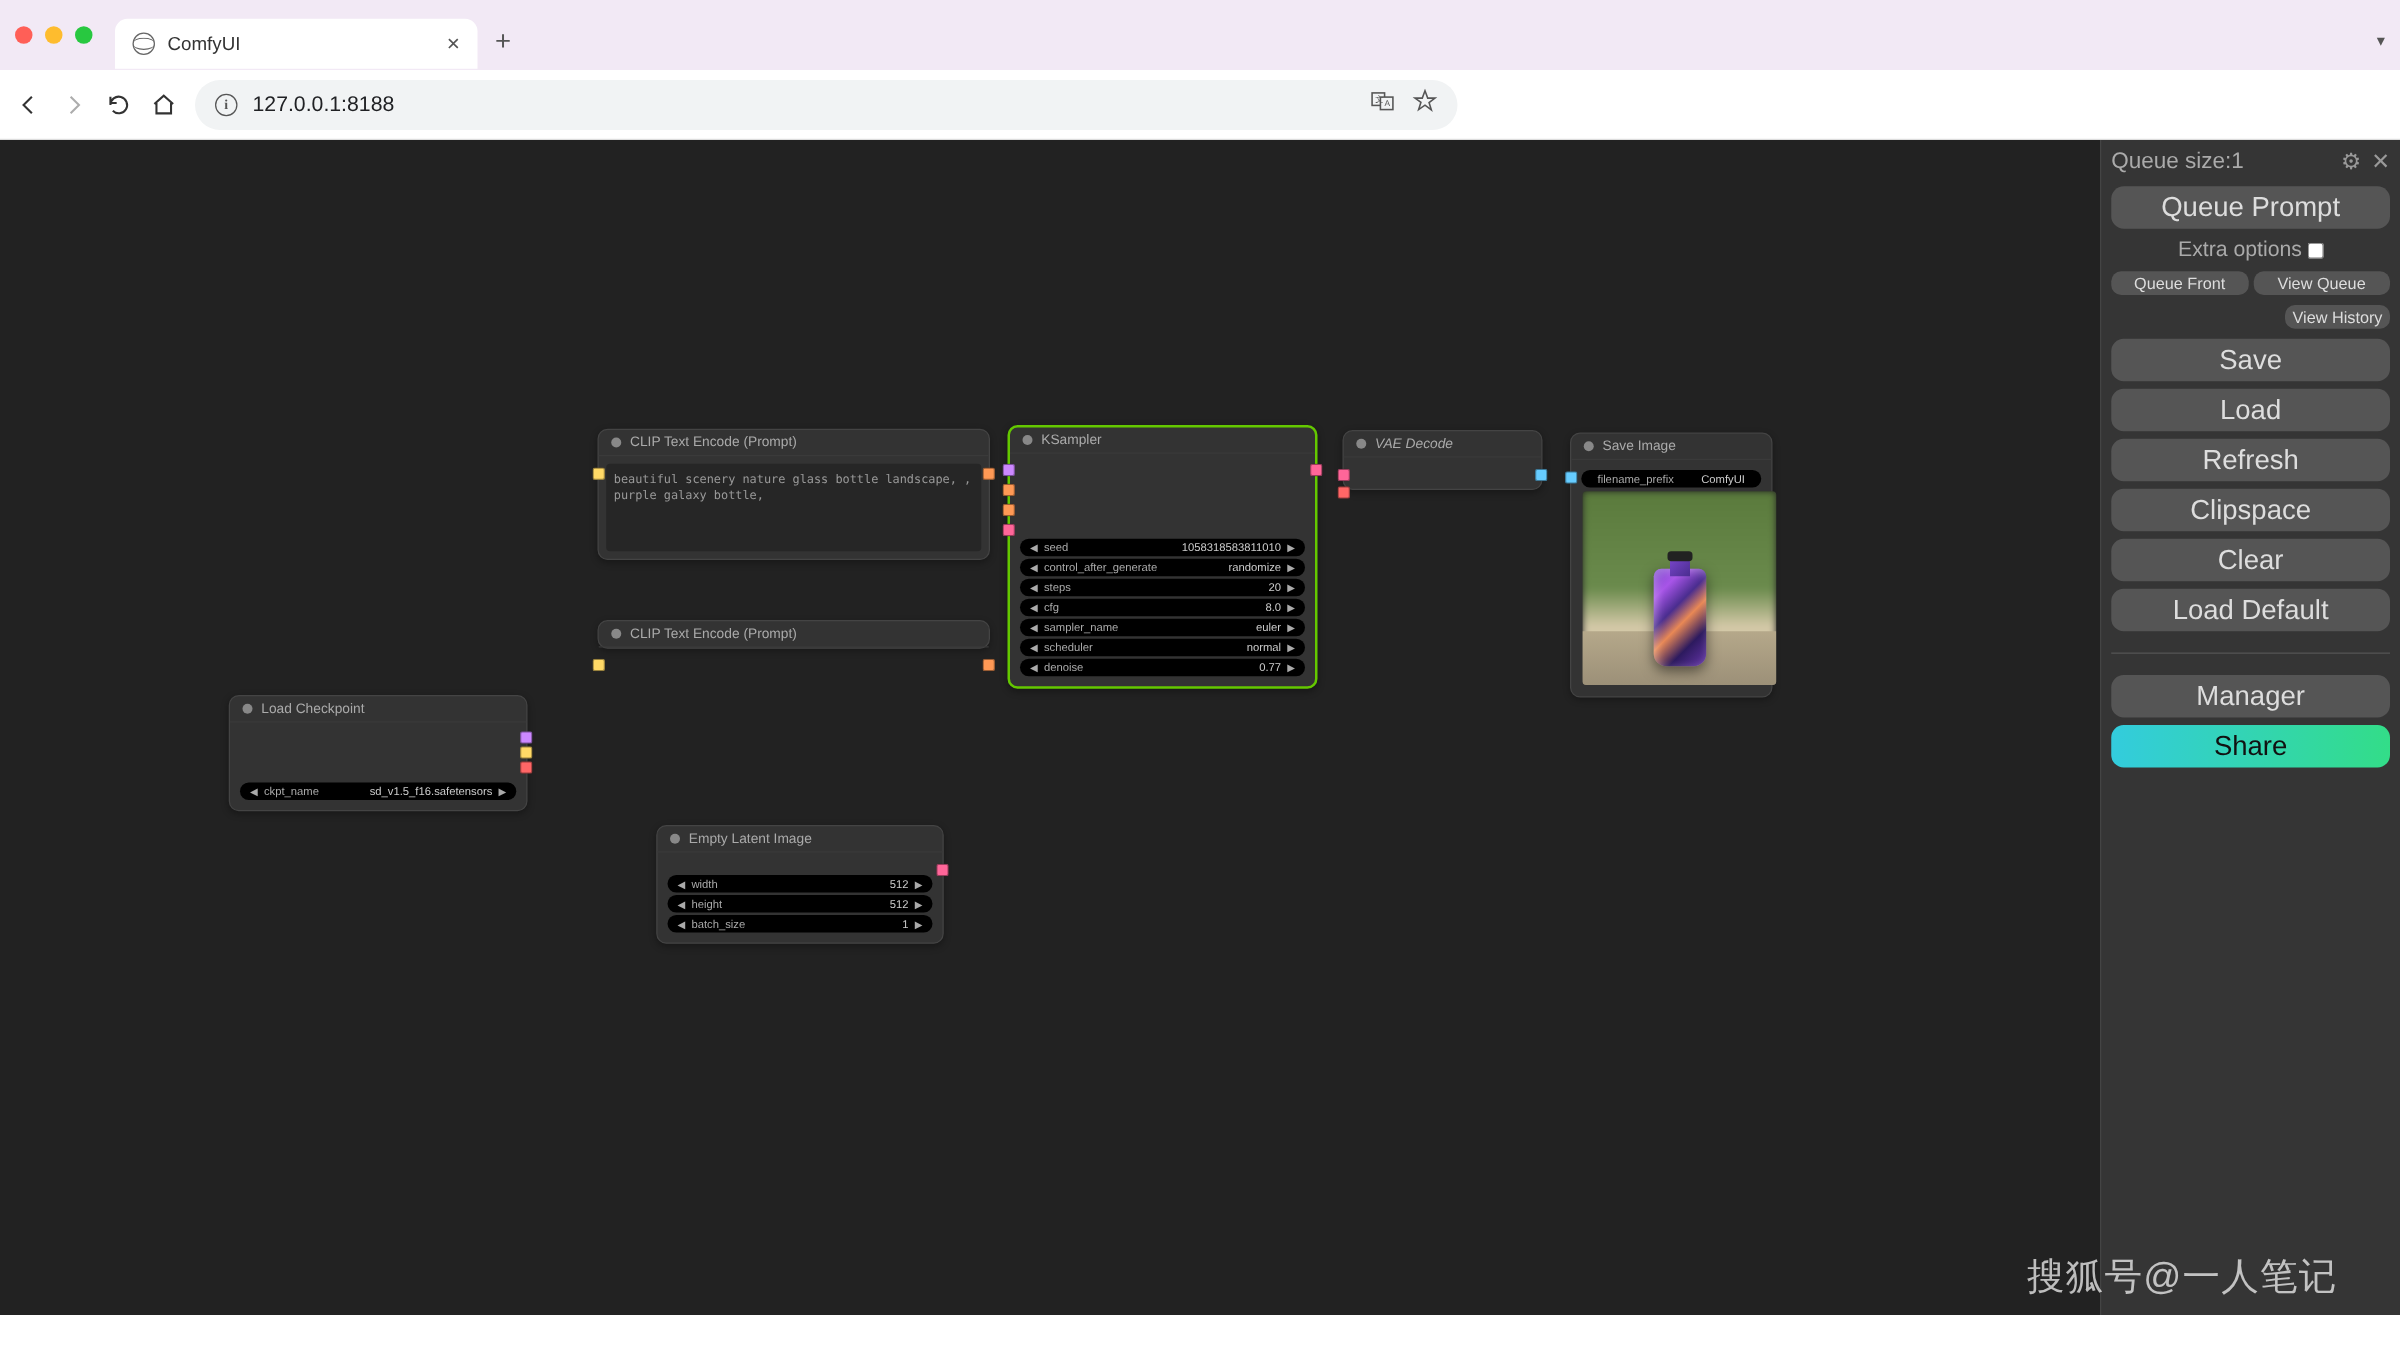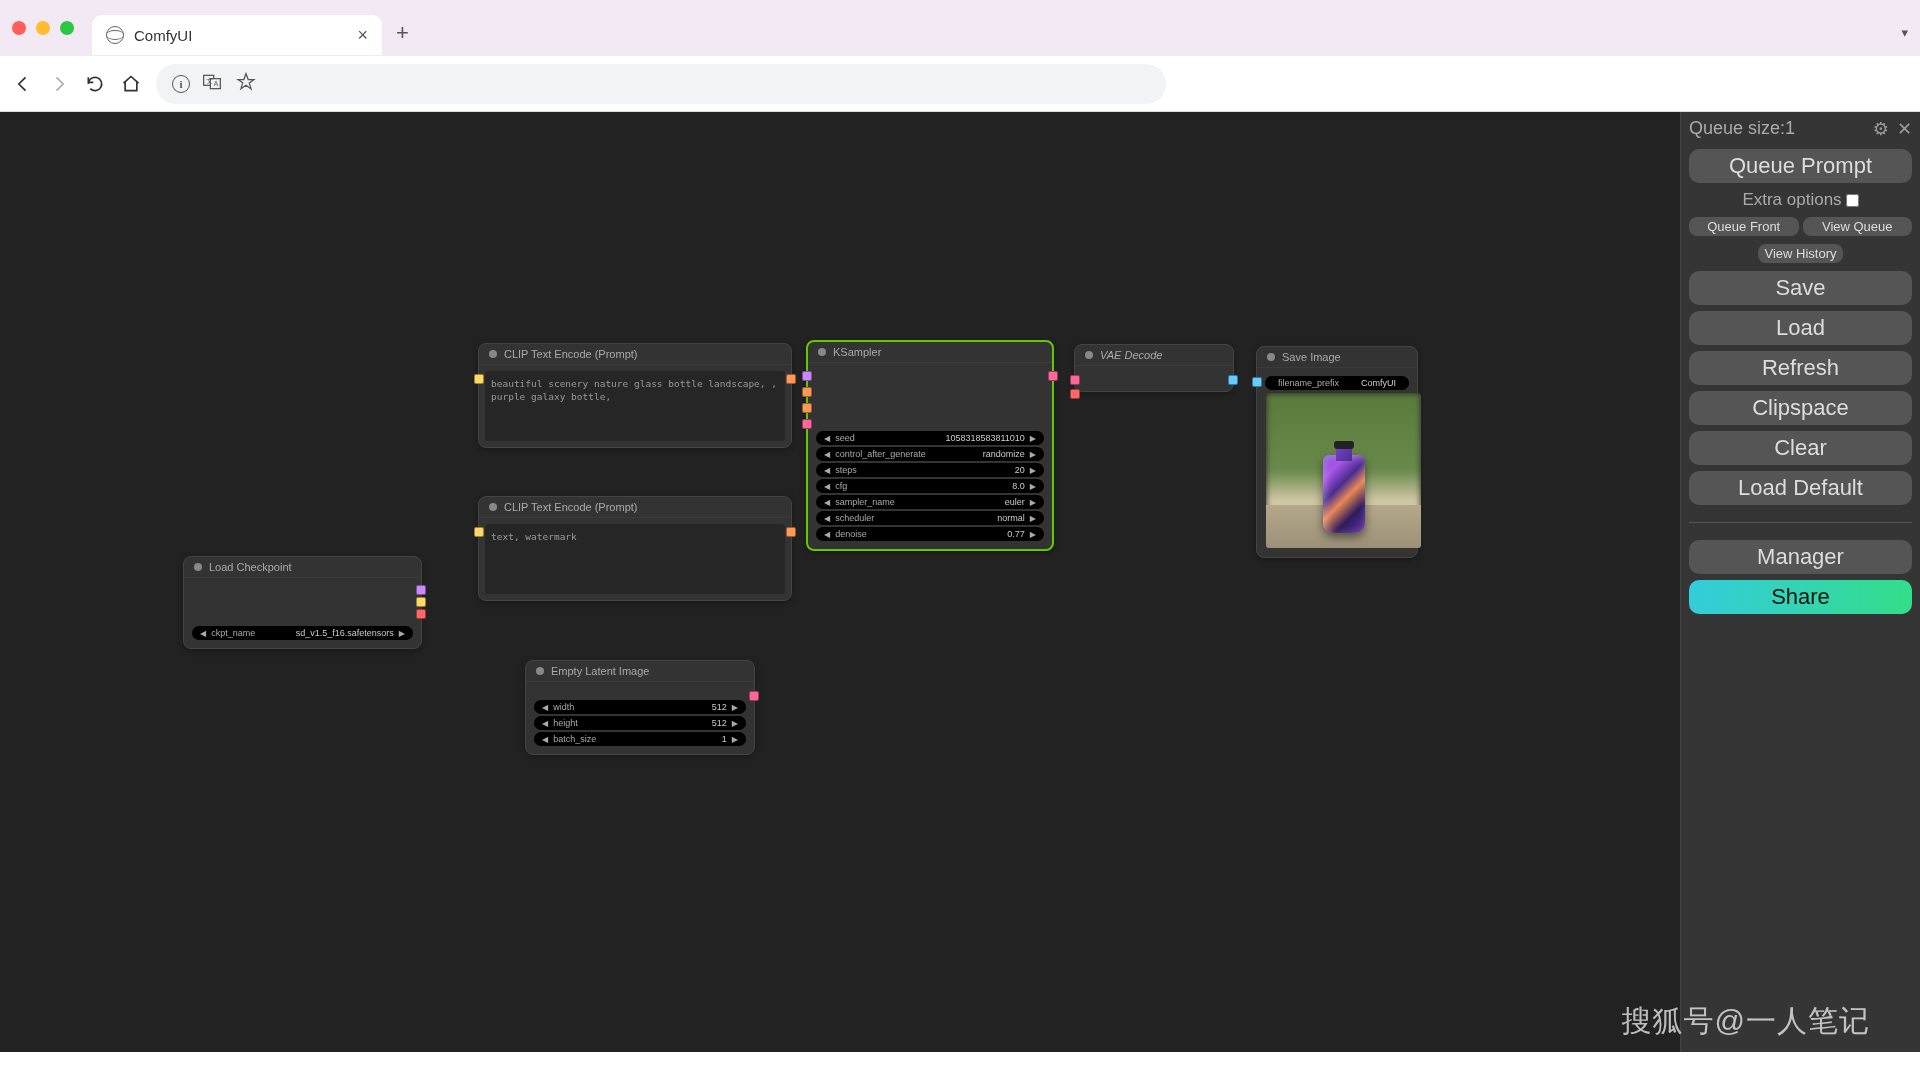--- a/index.html
+++ b/index.html
@@ -69,21 +69,21 @@
 .wires { position: absolute; inset: 0; pointer-events: none; }
 .wires path { fill: none; stroke-width: 3; }
 
 
 .sidebar { position: absolute; right: 0; top: 0; width: 240px; bottom: 0; background: #353535; padding: 6px 8px; border-left: 1px solid #444; }
 .sb-header { display: flex; align-items: flex-start; color: #aaa; font-size: 18px; margin-bottom: 6px; }
 .sb-header .spacer { flex: 1; }
 .sb-gear, .sb-close { cursor: pointer; color: #999; margin-left: 8px; }
 .sb-btn { background: #555; color: #ddd; border: none; border-radius: 10px; width: 100%; font-size: 22px; padding: 4px 0; margin: 3px 0; cursor: pointer; font-family: Arial; }
 .sb-btn.small { font-size: 13px; padding: 2px 6px; border-radius: 8px; width: auto; }
-.sb-row { display: flex; gap: 4px; justify-content: center; margin: 2px 0; }
+.sb-row { display: flex; gap: 4px; justify-content: flex-end; margin: 2px 0; }
 .sb-extra { color: #aaa; font-size: 17px; text-align: center; margin: 4px 0; }
 .sb-extra input { margin-left: 4px; vertical-align: middle; }
 .sb-divider { border-top: 1px solid #555; margin: 14px 0; }
 .sb-share { background: linear-gradient(90deg, #33ccdd, #33dd88); color: #111; }
 
 .watermark { position: absolute; right: 50px; bottom: 10px; font-size: 30px; color: rgba(255,255,255,0.7); font-weight: 500; letter-spacing: 1px; pointer-events:none;text-align:center; }
 .bottom-strip { height: 28px; background: #fff; }
 </style>
 </head>
 <body>
@@ -119,20 +119,21 @@
         <path d="M4 12a8 8 0 1 1 2.3 5.6M4 4v6h6" stroke="#333" stroke-width="2" fill="none"></path>
       </svg>
     </span>
   <span class="nav-icon">
       <svg viewBox="0 0 24 24">
         <path d="M3 11l9-8 9 8M5 10v10h14V10" stroke="#333" stroke-width="2" fill="none"></path>
       </svg>
     </span>
   <div class="addr-bar">
     <span class="addr-info">i</span>
+    <span class="addr-text">127.0.0.1:8188</span>
     <div class="addr-right">
       <span><svg viewBox="0 0 24 24">
             <rect x="2" y="4" width="12" height="12" stroke="#555" fill="none" stroke-width="1.5"></rect>
             <rect x="10" y="8" width="12" height="12" stroke="#555" fill="#f1f3f4" stroke-width="1.5"></rect>
             <text x="5" y="13" font-size="8" fill="#555">文</text>
             <text x="14" y="17" font-size="8" fill="#555">A</text>
           </svg></span>
       <span><svg viewBox="0 0 24 24">
             <path d="M12 2l2.6 7h7l-5.7 4.3 2.2 7-6.1-4.5L5.9 20l2.2-7L2.4 9h7z" stroke="#555" stroke-width="1.5" fill="none"></path>
           </svg></span>
@@ -192,23 +193,20 @@
       </div>
       <div class="port p-yellow" style="left:-5px; top:30px;"></div>
       <div class="port p-orange" style="right:-5px; top:30px;"></div>
     </div>
 
     <div class="node" style="left:478px; top:384px; width:314px;">
       <div class="node-header">
           <span class="node-dot"></span>
           <span class="node-title">CLIP Text Encode (Prompt)</span>
         </div>
-      <div class="node-body">
-        <div class="node-text">text, watermark</div>
-      </div>
       <div class="port p-yellow" style="left:-5px; top:30px;"></div>
       <div class="port p-orange" style="right:-5px; top:30px;"></div>
     </div>
 
     <div class="node" style="left:525px; top:548px; width:230px;">
       <div class="node-header">
           <span class="node-dot"></span>
           <span class="node-title">Empty Latent Image</span>
         </div>
       <div style="height:10px;"></div>

